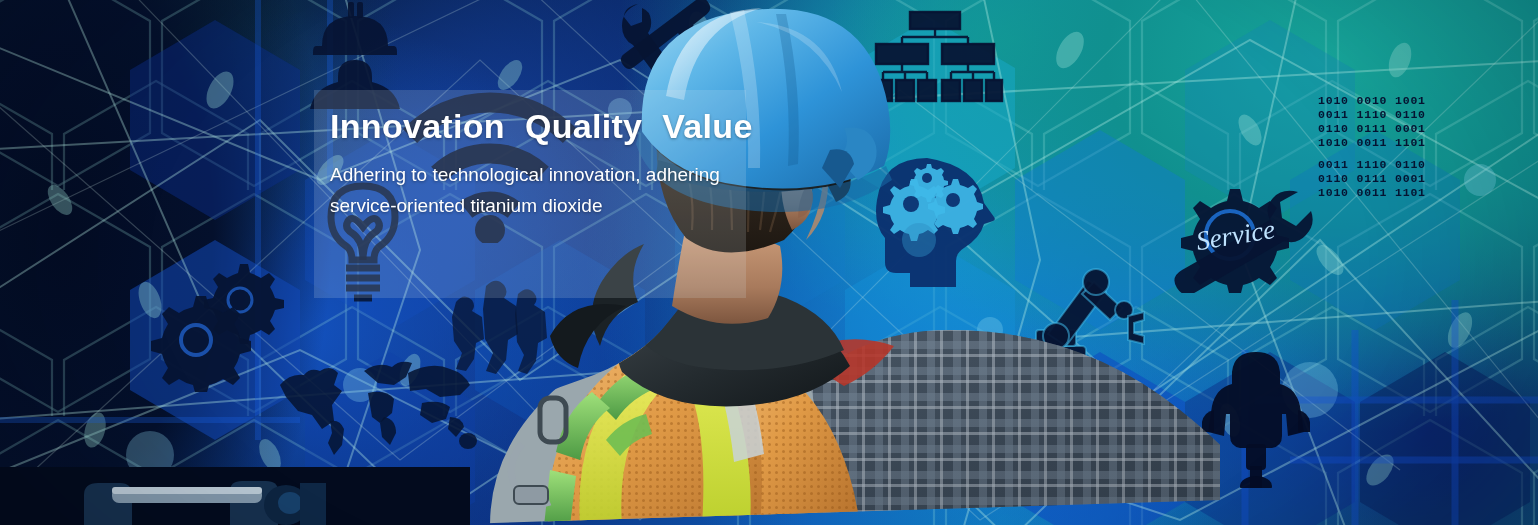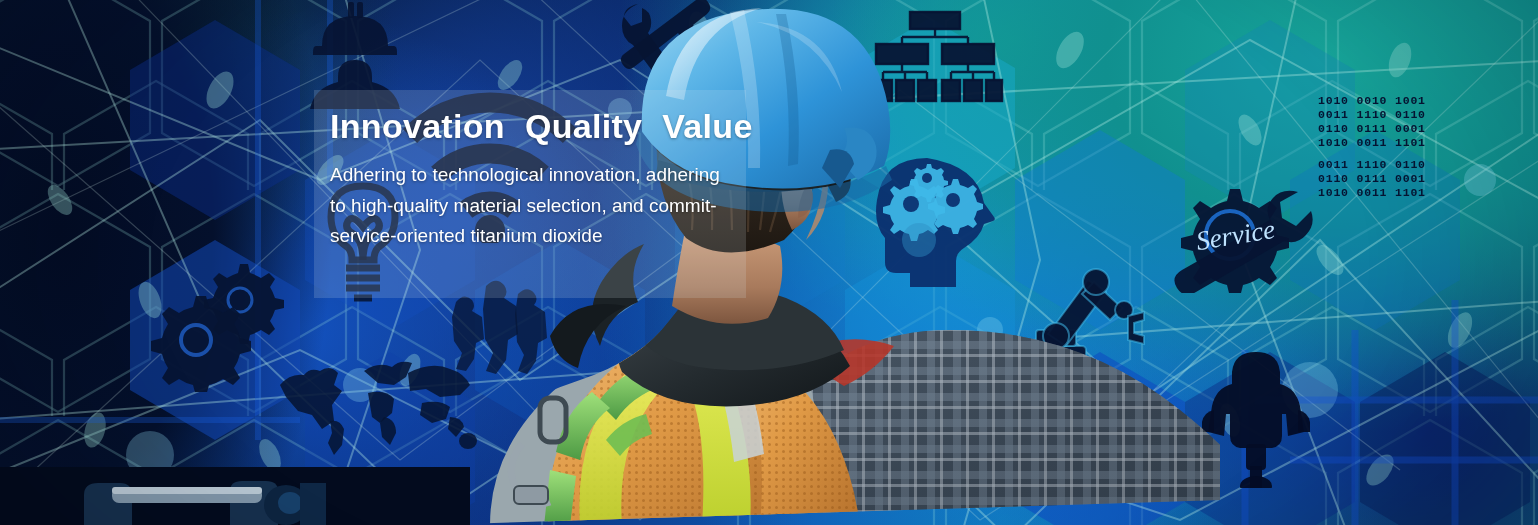--- a/index.html
+++ b/index.html
@@ -556,19 +556,18 @@
   </div>
 
   <div id="text-panel"></div>
 
   <h1 id="headline">
     <span class="w1">Innovation</span><span class="w2">Quality</span><span class="w3">Value</span>
   </h1>
 
   <div id="subcopy">
     <p>Adhering to technological innovation, adhering</p>
-    <p>to high-quality material selection, and commit-</p>
     <p>service-oriented titanium dioxide</p>
   </div>
 
   <div class="layer" id="vignette"></div>
 
 </div>
 
 </body></html>

